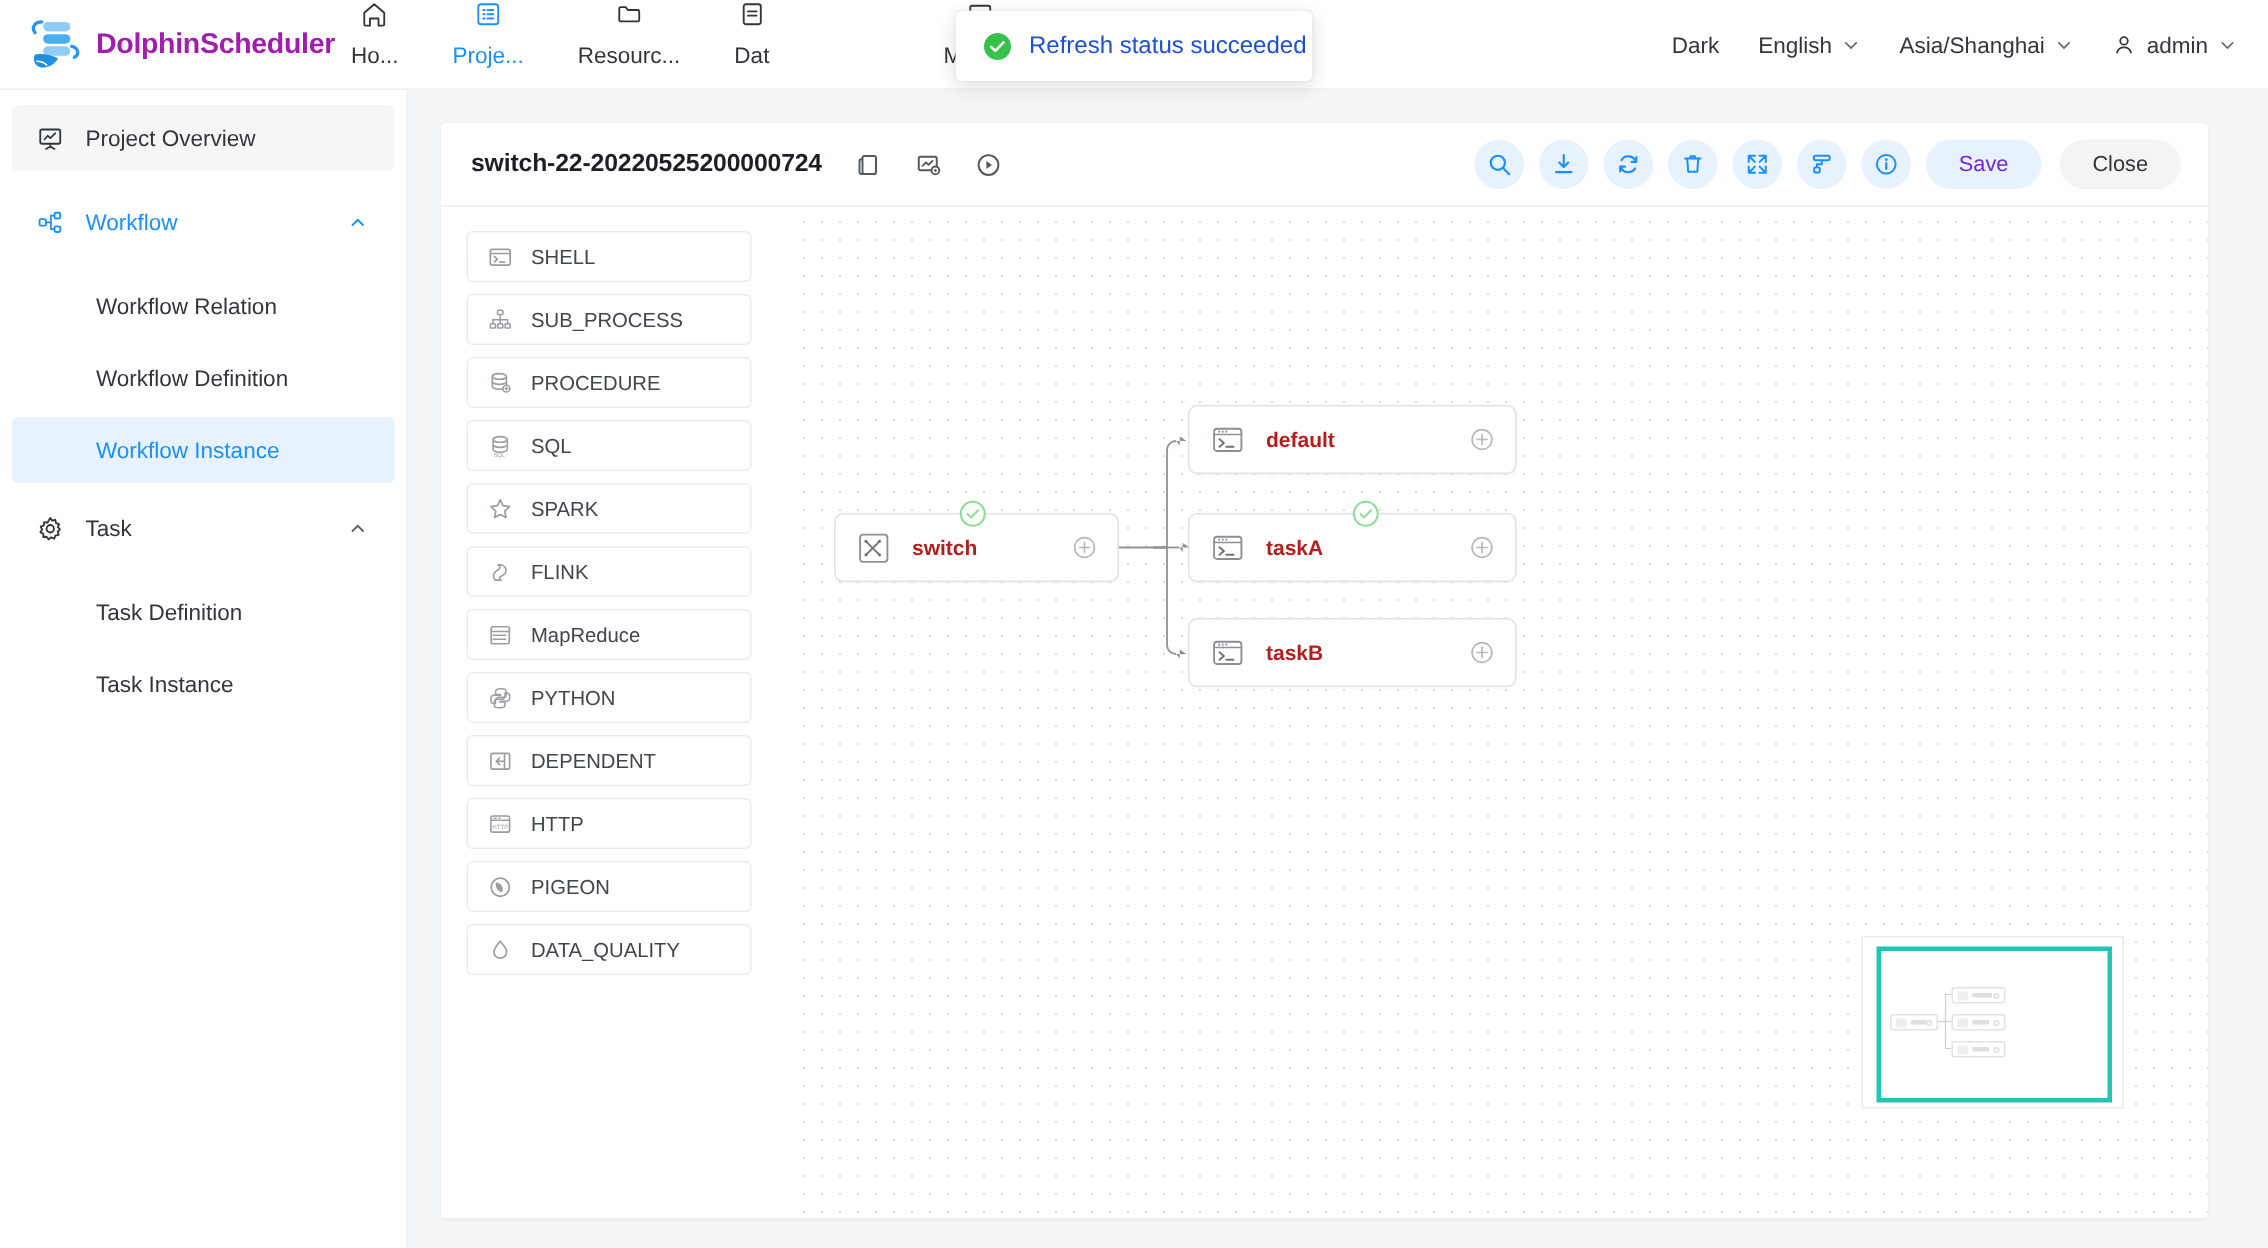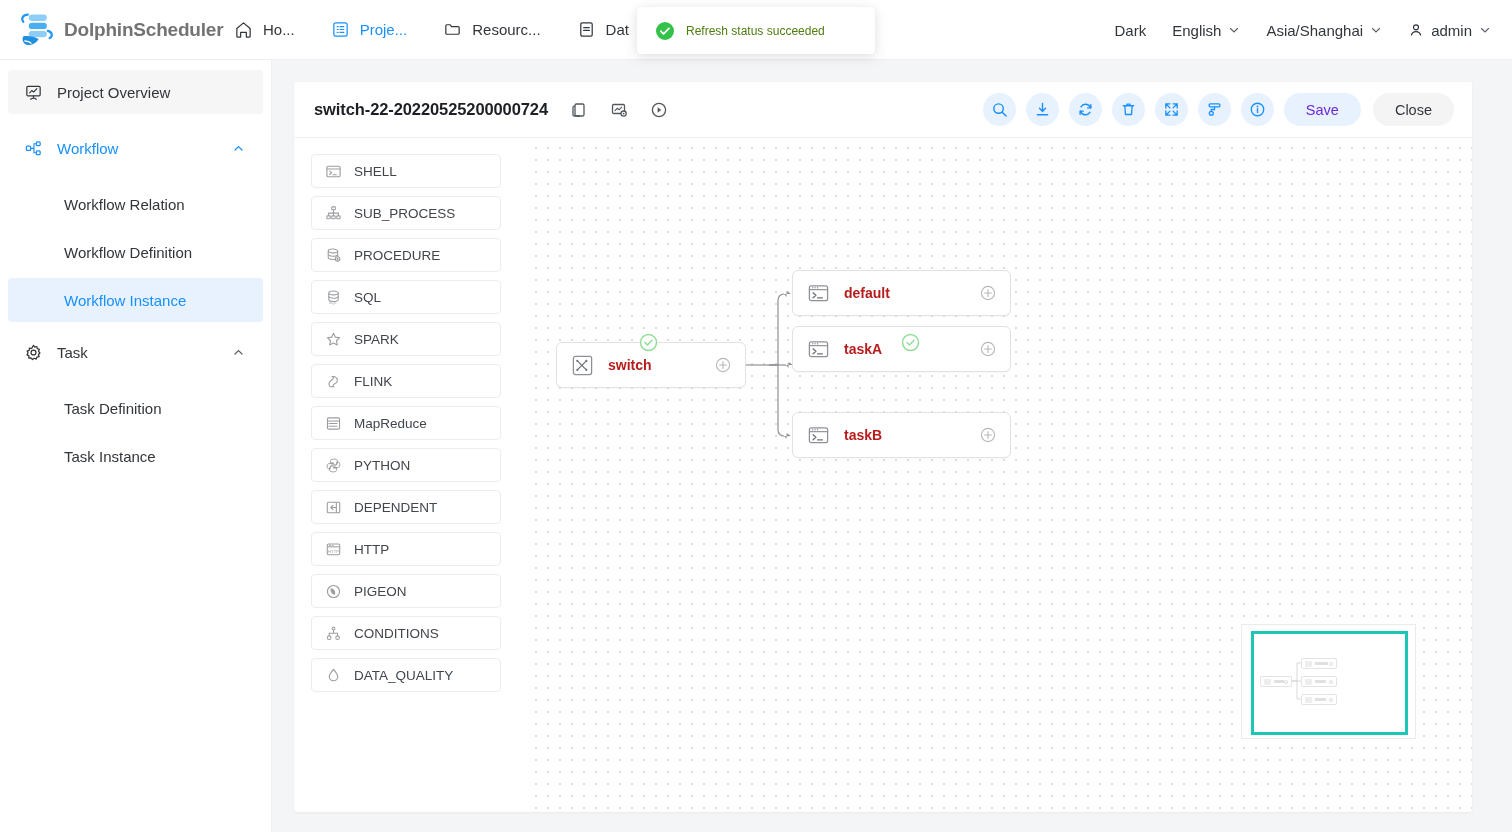--- a/index.html
+++ b/index.html
@@ -16,28 +16,29 @@
   .header {
     position: absolute; top: 0; left: 0;
     width: 1512px; height: 60px;
     background: #ffffff;
     border-bottom: 1px solid #efeff1;
     display: flex; align-items: center;
     z-index: 20;
   }
   .brand { display: flex; align-items: center; gap: 8px; padding-left: 16px; width: 216px; }
   .brand-logo { width: 40px; height: 38px; flex: none; }
-  .brand-name { font-size: 19px; font-weight: 700; color: #737373; letter-spacing: -.2px; }
+  .brand-name { font-size: 19px; font-weight: 700; color: #a21caf; letter-spacing: -.2px; }
 
   .nav { display: flex; align-items: center; height: 60px; }
   .nav-item {
     display: flex; align-items: center; gap: 10px;
     height: 60px; padding: 0 18px;
     font-size: 15px; color: #31363b; cursor: pointer;
     white-space: nowrap;
+    flex-direction: column;
   }
   .nav-item.active { color: #1890ff; }
   .nav-item .nav-ico { width: 19px; height: 19px; display: block; flex: none; }
 
   .header-right {
     position: absolute; right: 8px; top: 0; height: 60px;
     display: flex; align-items: center; gap: 0;
   }
   .hr-item {
     display: flex; align-items: center; gap: 7px;
@@ -50,21 +51,21 @@
   .toast {
     position: absolute; top: 7px; left: 637px;
     width: 238px; height: 47px;
     background: #ffffff; border-radius: 4px;
     box-shadow: 0 3px 13px rgba(0,0,0,.13), 0 0 1px rgba(0,0,0,.10);
     display: flex; align-items: center; gap: 11px;
     padding: 0 18px;
     z-index: 60;
   }
   .toast-ico { width: 20px; height: 20px; flex: none; }
-  .toast-text { font-size: 12px; color: #4d7c0f; white-space: nowrap; }
+  .toast-text { font-size: 16px; color: #1d4ed8; white-space: nowrap; }
 
   
   .sidebar {
     position: absolute; top: 60px; left: 0;
     width: 272px; height: 772px;
     background: #ffffff;
     border-right: 1px solid #efeff1;
     padding-top: 10px;
     z-index: 10;
   }
@@ -492,29 +493,20 @@
 
           <div class="task-item">
             <svg class="t-ico" viewBox="0 0 18 18">
               <circle cx="9" cy="9" r="6.4" fill="none" stroke="#9a9da1" stroke-width="1.2"></circle>
               <path d="M6 5.6c2.4.2 4 1.6 4.6 3.4.4 1.3.2 2.6-.5 3.6-1.6-.3-3-1.4-3.7-3-.6-1.4-.6-2.8-.4-4z" fill="#9a9da1"></path>
             </svg>
             <span>PIGEON</span>
           </div>
 
 
-          <div class="task-item">
-            <svg class="t-ico" viewBox="0 0 18 18">
-              <circle cx="9" cy="3.6" r="1.5" fill="none" stroke="#9a9da1" stroke-width="1.1"></circle>
-              <circle cx="4.4" cy="13.4" r="1.9" fill="none" stroke="#9a9da1" stroke-width="1.1"></circle>
-              <circle cx="13.3" cy="13.4" r="1.9" fill="none" stroke="#9a9da1" stroke-width="1.1"></circle>
-              <path d="M9 5.1v3.6M4.4 11.5V8.7h8.9v2.8" fill="none" stroke="#9a9da1" stroke-width="1.1"></path>
-            </svg>
-            <span>CONDITIONS</span>
-          </div>
 
           <div class="task-item">
             <svg class="t-ico" viewBox="0 0 18 18">
               <path d="M9 2.6c2.4 2.9 4.5 5.2 4.5 7.5A4.5 4.5 0 0 1 9 14.6a4.5 4.5 0 0 1-4.5-4.5c0-2.3 2.1-4.6 4.5-7.5z" fill="none" stroke="#9a9da1" stroke-width="1.2" stroke-linejoin="round"></path>
             </svg>
             <span>DATA_QUALITY</span>
           </div>
         </div>
 
         <div class="canvas">
@@ -558,21 +550,21 @@
                 <circle cx="11" cy="6" r=".7" fill="#8c9096"></circle>
               <path d="M6.3 11.3l3 2.6-3 2.6M11 16.6h5" fill="none" stroke="#6e7378" stroke-width="1.4" stroke-linecap="round" stroke-linejoin="round"></path>
             </svg>
             <span class="n-label">default</span>
             <svg class="n-plus" viewBox="0 0 16 16">
               <circle cx="8" cy="8" r="6.6" fill="none" stroke="#b4b7bb" stroke-width="1.1"></circle>
               <path d="M8 4.6v6.8M4.6 8h6.8" stroke="#b4b7bb" stroke-width="1.1" stroke-linecap="round"></path>
             </svg>
           </div>
 
-          <div class="node" style="left:266px; top:188px; width:219px; height:46px;">
+          <div class="node" style="left:266px; top:204px; width:219px; height:46px;">
             <svg class="n-ico" viewBox="0 0 24 24">
               <rect x="2.5" y="4" width="19" height="15.5" rx="2" fill="none" stroke="#8c9096" stroke-width="1.3"></rect>
               <path d="M2.5 8h19" stroke="#8c9096" stroke-width="1.2"></path>
               <circle cx="6" cy="6" r=".7" fill="#8c9096"></circle>
                 <circle cx="8.5" cy="6" r=".7" fill="#8c9096"></circle>
                 <circle cx="11" cy="6" r=".7" fill="#8c9096"></circle>
               <path d="M6.3 11.3l3 2.6-3 2.6M11 16.6h5" fill="none" stroke="#6e7378" stroke-width="1.4" stroke-linecap="round" stroke-linejoin="round"></path>
             </svg>
             <span class="n-label">taskA</span>
             <svg class="n-plus" viewBox="0 0 16 16">

